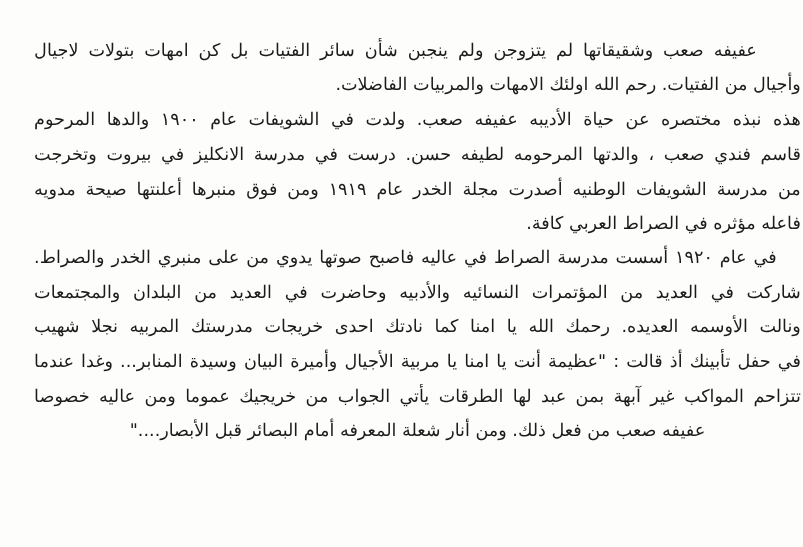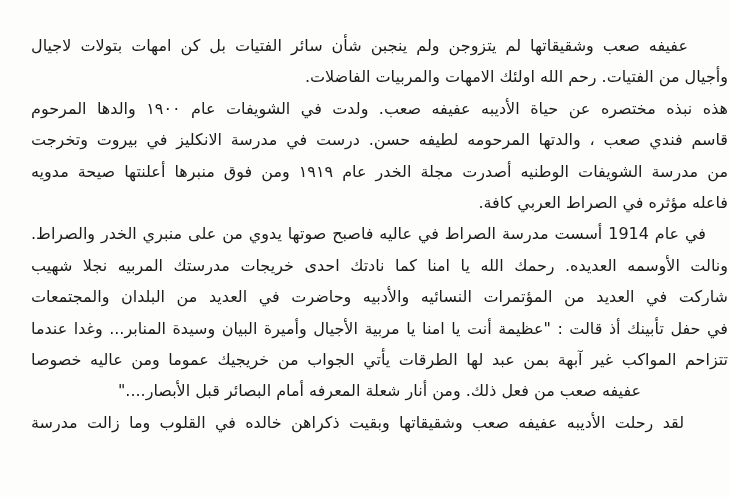--- a/index.html
+++ b/index.html
@@ -50,20 +50,19 @@
 </head>
 <body>
 
 <div class="page">
   <div class="line ind40">عفيفه صعب وشقيقاتها لم يتزوجن ولم ينجبن شأن سائر الفتيات بل كن امهات بتولات لاجيال</div>
   <div class="line end">وأجيال من الفتيات.  رحم الله اولئك الامهات والمربيات الفاضلات.</div>
   <div class="line">هذه نبذه مختصره عن حياة الأديبه عفيفه صعب.  ولدت في الشويفات عام ١٩٠٠  والدها المرحوم</div>
   <div class="line">قاسم فندي صعب ، والدتها المرحومه لطيفه حسن.  درست في مدرسة الانكليز في بيروت وتخرجت</div>
   <div class="line">من مدرسة الشويفات الوطنيه  أصدرت مجلة الخدر عام ١٩١٩  ومن فوق منبرها أعلنتها صيحة مدويه</div>
   <div class="line end">فاعله مؤثره في الصراط العربي كافة.</div>
-  <div class="line ind22">في عام 1914 أسست مدرسة الصراط في عاليه فاصبح صوتها يدوي من على منبري الخدر والصراط.</div>
+  <div class="line ind22">في عام ١٩٢٠ أسست مدرسة الصراط في عاليه فاصبح صوتها يدوي من على منبري الخدر والصراط.</div>
+  <div class="line">شاركت في العديد من المؤتمرات النسائيه والأدبيه وحاضرت في العديد من البلدان والمجتمعات</div>
   <div class="line">ونالت الأوسمه العديده.  رحمك الله يا امنا كما نادتك احدى خريجات مدرستك المربيه نجلا شهيب</div>
-  <div class="line">شاركت في العديد من المؤتمرات النسائيه والأدبيه وحاضرت في العديد من البلدان والمجتمعات</div>
   <div class="line">في حفل تأبينك أذ قالت : "عظيمة أنت يا امنا يا مربية الأجيال وأميرة البيان وسيدة المنابر...  وغدا عندما</div>
   <div class="line">تتزاحم المواكب غير آبهة بمن عبد لها الطرقات يأتي الجواب من خريجيك عموما ومن عاليه خصوصا</div>
   <div class="line center">عفيفه صعب من فعل ذلك.  ومن أنار شعلة المعرفه أمام البصائر قبل الأبصار...."</div>
-  <div class="line ind44">لقد رحلت الأديبه عفيفه صعب وشقيقاتها وبقيت ذكراهن خالده في القلوب وما زالت مدرسة</div>
 </div>
 
 </body></html>

